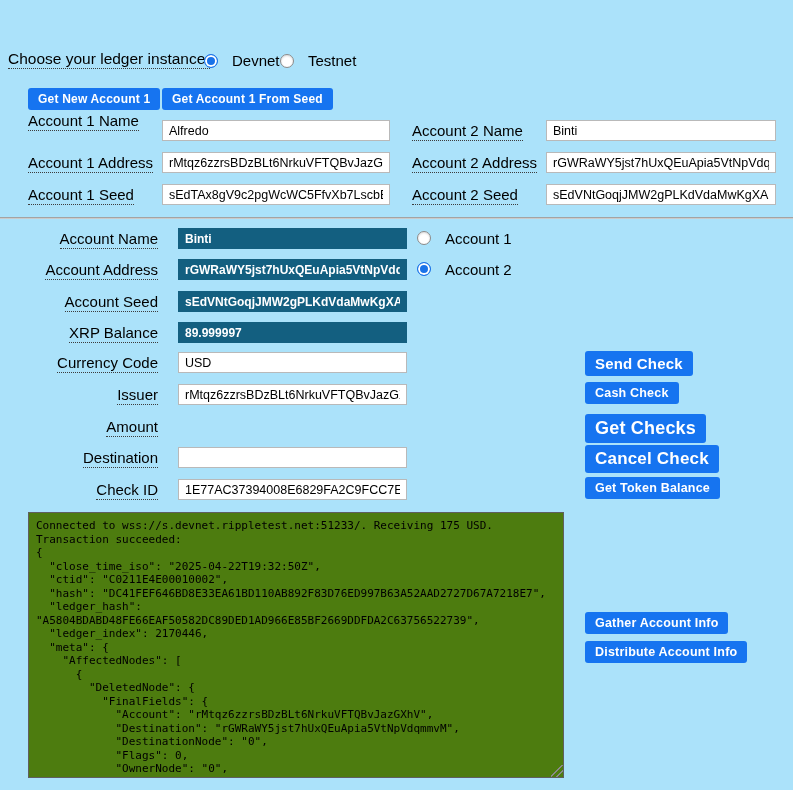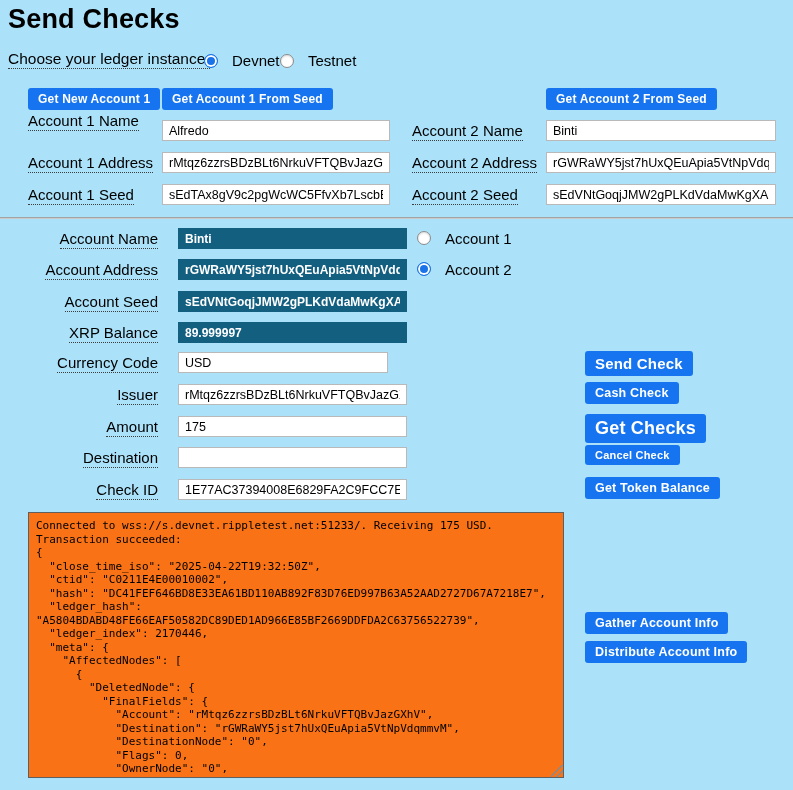--- a/index.html
+++ b/index.html
@@ -40,56 +40,54 @@
     background: #1a73e8; border-color: #1a73e8;
     box-shadow: inset 0 0 0 2px #fff;
   }
   .rlabel { font-size: 15px; white-space: nowrap; margin-left: 8px; }
   .hr {
     position: absolute; left: 0; top: 217px; width: 793px; height: 2px;
     background: linear-gradient(#8f8f8f, #dedede);
   }
   .console {
     position: absolute; left: 28px; top: 512px; width: 536px; height: 266px;
-    border: 1px solid #5f5f5f; background: #f97316; color: #000;
+    border: 1px solid #5f5f5f; background: #4d7c0f; color: #000;
     font: 11px/13.5px "DejaVu Sans Mono", monospace;
     padding: 6px 4px 0 7px; resize: none; overflow: hidden; white-space: pre;
   }
   .grip {
     position: absolute; left: 551px; top: 765px; width: 12px; height: 12px;
     pointer-events: none;
     background:
       linear-gradient(135deg, transparent 44%, #8a8a8a 44%, #8a8a8a 52%,
         transparent 52%, transparent 68%, #8a8a8a 68%, #8a8a8a 76%, transparent 76%);
   }
 </style>
 </head>
 <body>
 
 <div id="app">
 
-  <div class="abs title" style="left:8px;top:4px">Send Checks</div>
 
   <span class="abs lbl" style="left:8px;top:51px;font-size:15.5px">Choose your ledger instance:</span>
   <input type="radio" name="ledger" class="radio" style="left: 204px; top: 54px;" checked="">
   <span class="abs rlabel" style="left:224px;top:52px">Devnet</span>
   <input type="radio" name="ledger" class="radio" style="left: 280px; top: 54px;">
   <span class="abs rlabel" style="left:300px;top:52px">Testnet</span>
 
   <button class="btn" style="left:28px;top:88px">Get New Account 1</button>
   <button class="btn" style="left:162px;top:88px">Get Account 1 From Seed</button>
 
   <span class="abs lbl" style="left:28px;top:113px">Account 1 Name</span>
   <input class="inp" style="left: 162px; top: 120px;" value="Alfredo">
   <span class="abs lbl" style="left:28px;top:155px">Account 1 Address</span>
   <input class="inp" style="left: 162px; top: 152px;" value="rMtqz6zzrsBDzBLt6NrkuVFTQBvJazGXhV">
   <span class="abs lbl" style="left:28px;top:187px">Account 1 Seed</span>
   <input class="inp" style="left: 162px; top: 184px;" value="sEdTAx8gV9c2pgWcWC5FfvXb7LscbBc">
 
-  <button class="btn" style="left:546px;top:88px">Get Account 2 From Seed</button>
 
   <span class="abs lbl" style="left:412px;top:123px">Account 2 Name</span>
   <input class="inp" style="left: 546px; top: 120px; width: 230px;" value="Binti">
   <span class="abs lbl" style="left:412px;top:155px">Account 2 Address</span>
   <input class="inp" style="left: 546px; top: 152px; width: 230px;" value="rGWRaWY5jst7hUxQEuApia5VtNpVdqmmvM">
   <span class="abs lbl" style="left:412px;top:187px">Account 2 Seed</span>
   <input class="inp" style="left: 546px; top: 184px; width: 230px;" value="sEdVNtGoqjJMW2gPLKdVdaMwKgXAh5z">
 
   <div class="hr"></div>
 
@@ -101,34 +99,33 @@
   <input class="teal" style="left: 178px; top: 291px;" readonly="" value="sEdVNtGoqjJMW2gPLKdVdaMwKgXAh5z">
   <span class="abs lbl" style="right:635px;top:325px">XRP Balance</span>
   <input class="teal" style="left: 178px; top: 322px;" readonly="" value="89.999997">
 
   <input type="radio" name="useAccount" class="radio" style="left: 417px; top: 231px;">
   <span class="abs rlabel" style="left:437px;top:230px">Account 1</span>
   <input type="radio" name="useAccount" class="radio" style="left: 417px; top: 262px;" checked="">
   <span class="abs rlabel" style="left:437px;top:261px">Account 2</span>
 
   <span class="abs lbl" style="right:635px;top:355px">Currency Code</span>
-  <input class="inp" style="left: 178px; top: 352px; width: 210px;" value="USD">
+  <input class="inp" style="left: 178px; top: 352px; width: 229px;" value="USD">
   <span class="abs lbl" style="right:635px;top:387px">Issuer</span>
   <input class="inp" style="left: 178px; top: 384px; width: 229px;" value="rMtqz6zzrsBDzBLt6NrkuVFTQBvJazGXhV">
   <span class="abs lbl" style="right:635px;top:419px">Amount</span>
-  <input class="inp" style="left: 178px; top: 416px; width: 229px;" value="175">
   <span class="abs lbl" style="right:635px;top:450px">Destination</span>
   <input class="inp" style="left: 178px; top: 447px; width: 229px;" value="">
   <span class="abs lbl" style="right:635px;top:482px">Check ID</span>
   <input class="inp" style="left: 178px; top: 479px; width: 229px;" value="1E77AC37394008E6829FA2C9FCC7E8B0AF">
 
   <button class="btn" style="left:585px;top:351px;font-size:15px">Send Check</button>
   <button class="btn" style="left:585px;top:382px;font-size:12.5px">Cash Check</button>
   <button class="btn" style="left:585px;top:414px;font-size:18px">Get Checks</button>
-  <button class="btn" style="left:585px;top:445px;font-size:11px">Cancel Check</button>
+  <button class="btn" style="left:585px;top:445px;font-size:17px">Cancel Check</button>
   <button class="btn" style="left:585px;top:477px;font-size:12.5px">Get Token Balance</button>
 
   <textarea class="console" wrap="off" spellcheck="false" style="">Connected to wss://s.devnet.rippletest.net:51233/. Receiving 175 USD.
 Transaction succeeded:
 {
   "close_time_iso": "2025-04-22T19:32:50Z",
   "ctid": "C0211E4E00010002",
   "hash": "DC41FEF646BD8E33EA61BD110AB892F83D76ED997B63A52AAD2727D67A7218E7",
   "ledger_hash":
 "A5804BDABD48FE66EAF50582DC89DED1AD966E85BF2669DDFDA2C63756522739",

